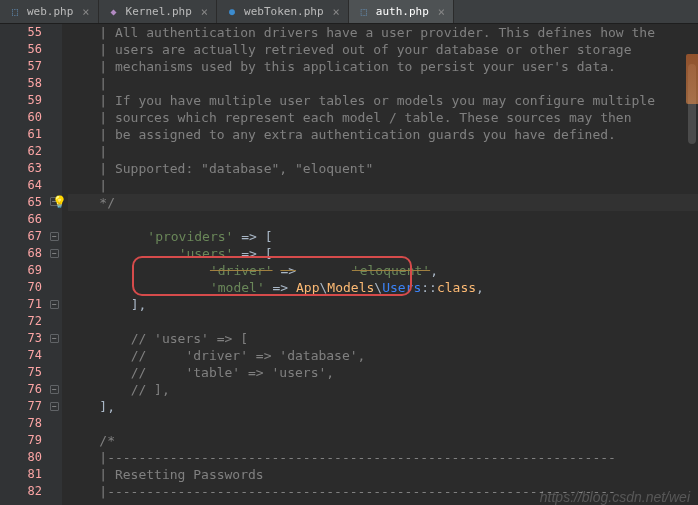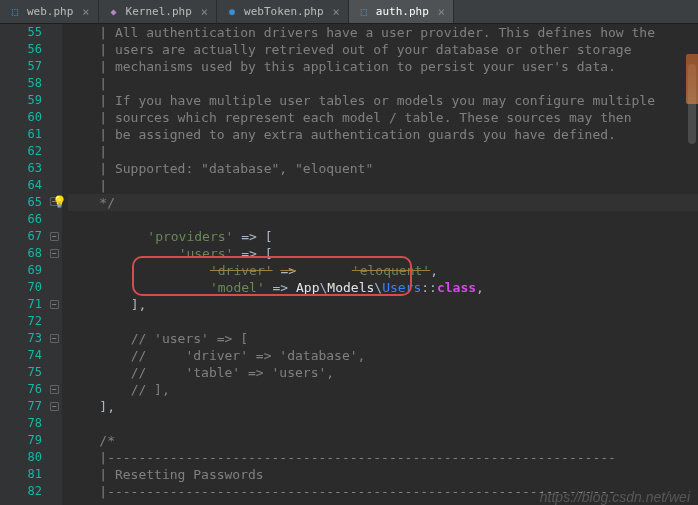--- a/index.html
+++ b/index.html
@@ -35,21 +35,21 @@
   .editor {
     display: flex;
     height: calc(100% - 24px);
     position: relative;
   }
   .gutter {
     background: #313335;
     width: 48px;
     text-align: right;
     padding-right: 6px;
-    color: #14b8a6;
+    color: #fca5a5;
     font-size: 12px;
     user-select: none;
     position: relative;
   }
   .gutter div.ln { height: 17px; line-height: 17px; position: relative; }
   .fold-col {
     width: 14px;
     background: #313335;
     position: relative;
   }
@@ -67,23 +67,23 @@
   }
   .code {
     flex: 1;
     padding-left: 6px;
     position: relative;
   }
   .line { height: 17px; line-height: 17px; white-space: pre; }
   .c-comment { color: #808080; }
   .c-str { color: #6a8759; margin-left: 48px; }
   .c-op { color: #a9b7c6; }
-  .c-ns { color: #e5e5e5; }
+  .c-ns { color: #fdba74; }
   .c-cls { color: #3b82f6; }
-  .c-kw { color: #d946ef; font-weight: bold; }
+  .c-kw { color: #fdba74; }
   .hl-line { background: #323232; }
   .bulb {
     position: absolute;
     left: -16px;
     top: 0;
     width: 14px;
     height: 14px;
     color: #f2c55c;
     font-size: 12px;
   }

